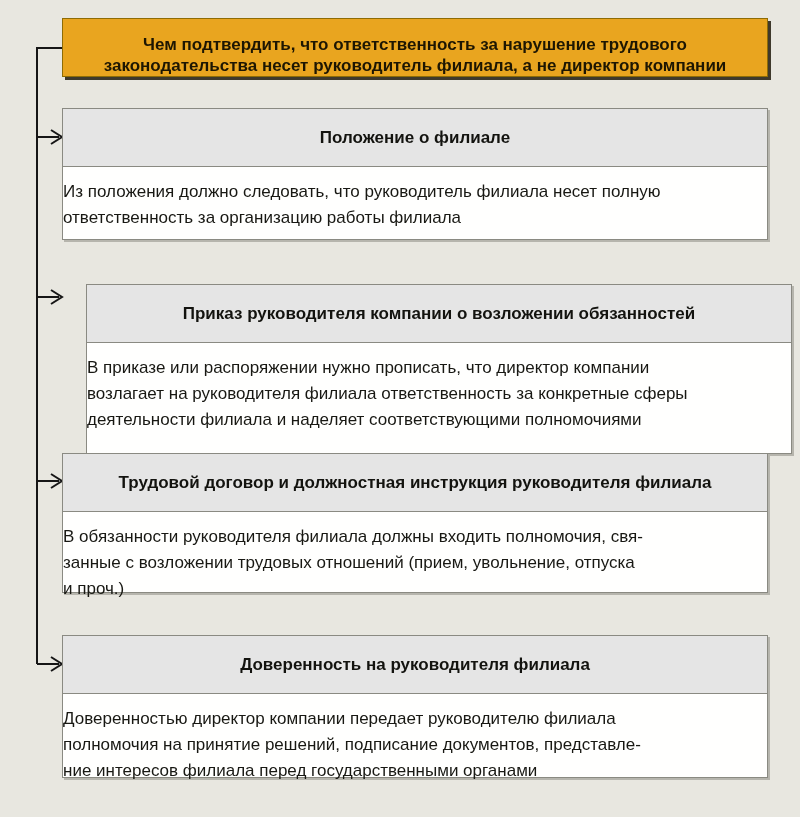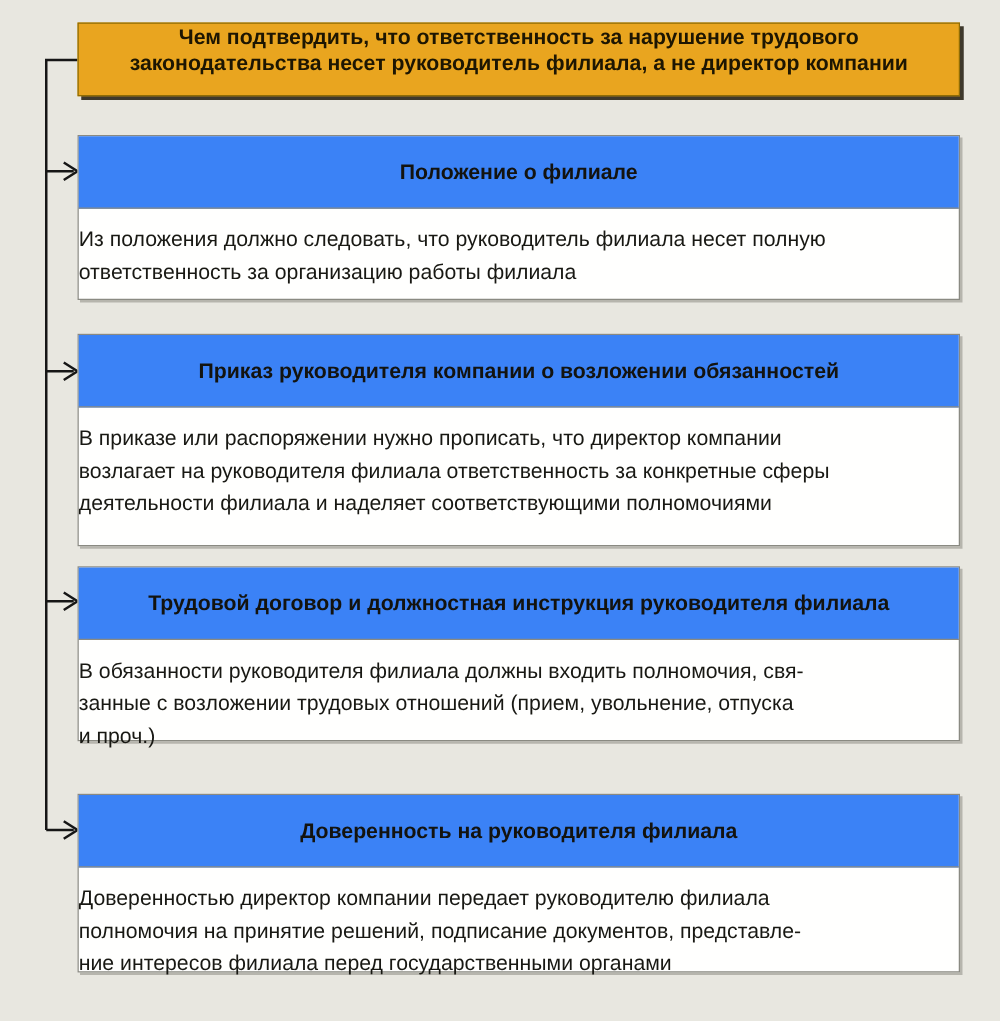--- a/index.html
+++ b/index.html
@@ -27,21 +27,21 @@
     position: absolute;
     left: 62px;
     top: 18px;
     width: 706px;
     height: 59px;
     box-sizing: border-box;
     background: #e9a51f;
     border: 1px solid #8e6c05;
     box-shadow: 3px 3px 0 #3e392c;
     display: flex;
-    align-items: flex-start;
+    align-items: flex-end;
     justify-content: center;
     z-index: 2;
   }
   .title-text {
     font-weight: bold;
     font-size: 17px;
     line-height: 21px;
     color: #1d1602;
     text-align: center;
     white-space: pre-line;
@@ -52,41 +52,41 @@
     width: 706px;
     box-sizing: border-box;
     background: #fffffe;
     border: 1px solid #8a8a82;
     box-shadow: 2px 2px 0 #b6b5ad;
     z-index: 2;
   }
   .card-header {
     box-sizing: border-box;
     height: 58px;
-    background: #3b82f6;
+    background: #e5e5e5;
     border-bottom: 1px solid #8a8a82;
     display: flex;
     align-items: center;
     justify-content: center;
   }
   .card-header .heading-text {
     font-weight: bold;
     font-size: 17px;
     color: #13130f;
     text-align: center;
   }
   .card-body {
     padding: 12px 18px 8px 0;
     font-size: 17px;
     line-height: 26px;
     color: #181813;
     white-space: pre-line;
   }
   .s1 { top: 108px; height: 132px; }
-  .s2 { top: 267px; height: 170px; }
+  .s2 { top: 284px; height: 170px; margin-left: 24px; }
   .s3 { top: 453px; height: 140px; }
   .s4 { top: 635px; height: 143px; }
 </style>
 </head>
 <body>
 
 <div class="canvas">
 
   <svg class="connector" width="800" height="817" viewBox="0 0 800 817" xmlns="http://www.w3.org/2000/svg">
     <g stroke="#161616" stroke-width="2" fill="none">

